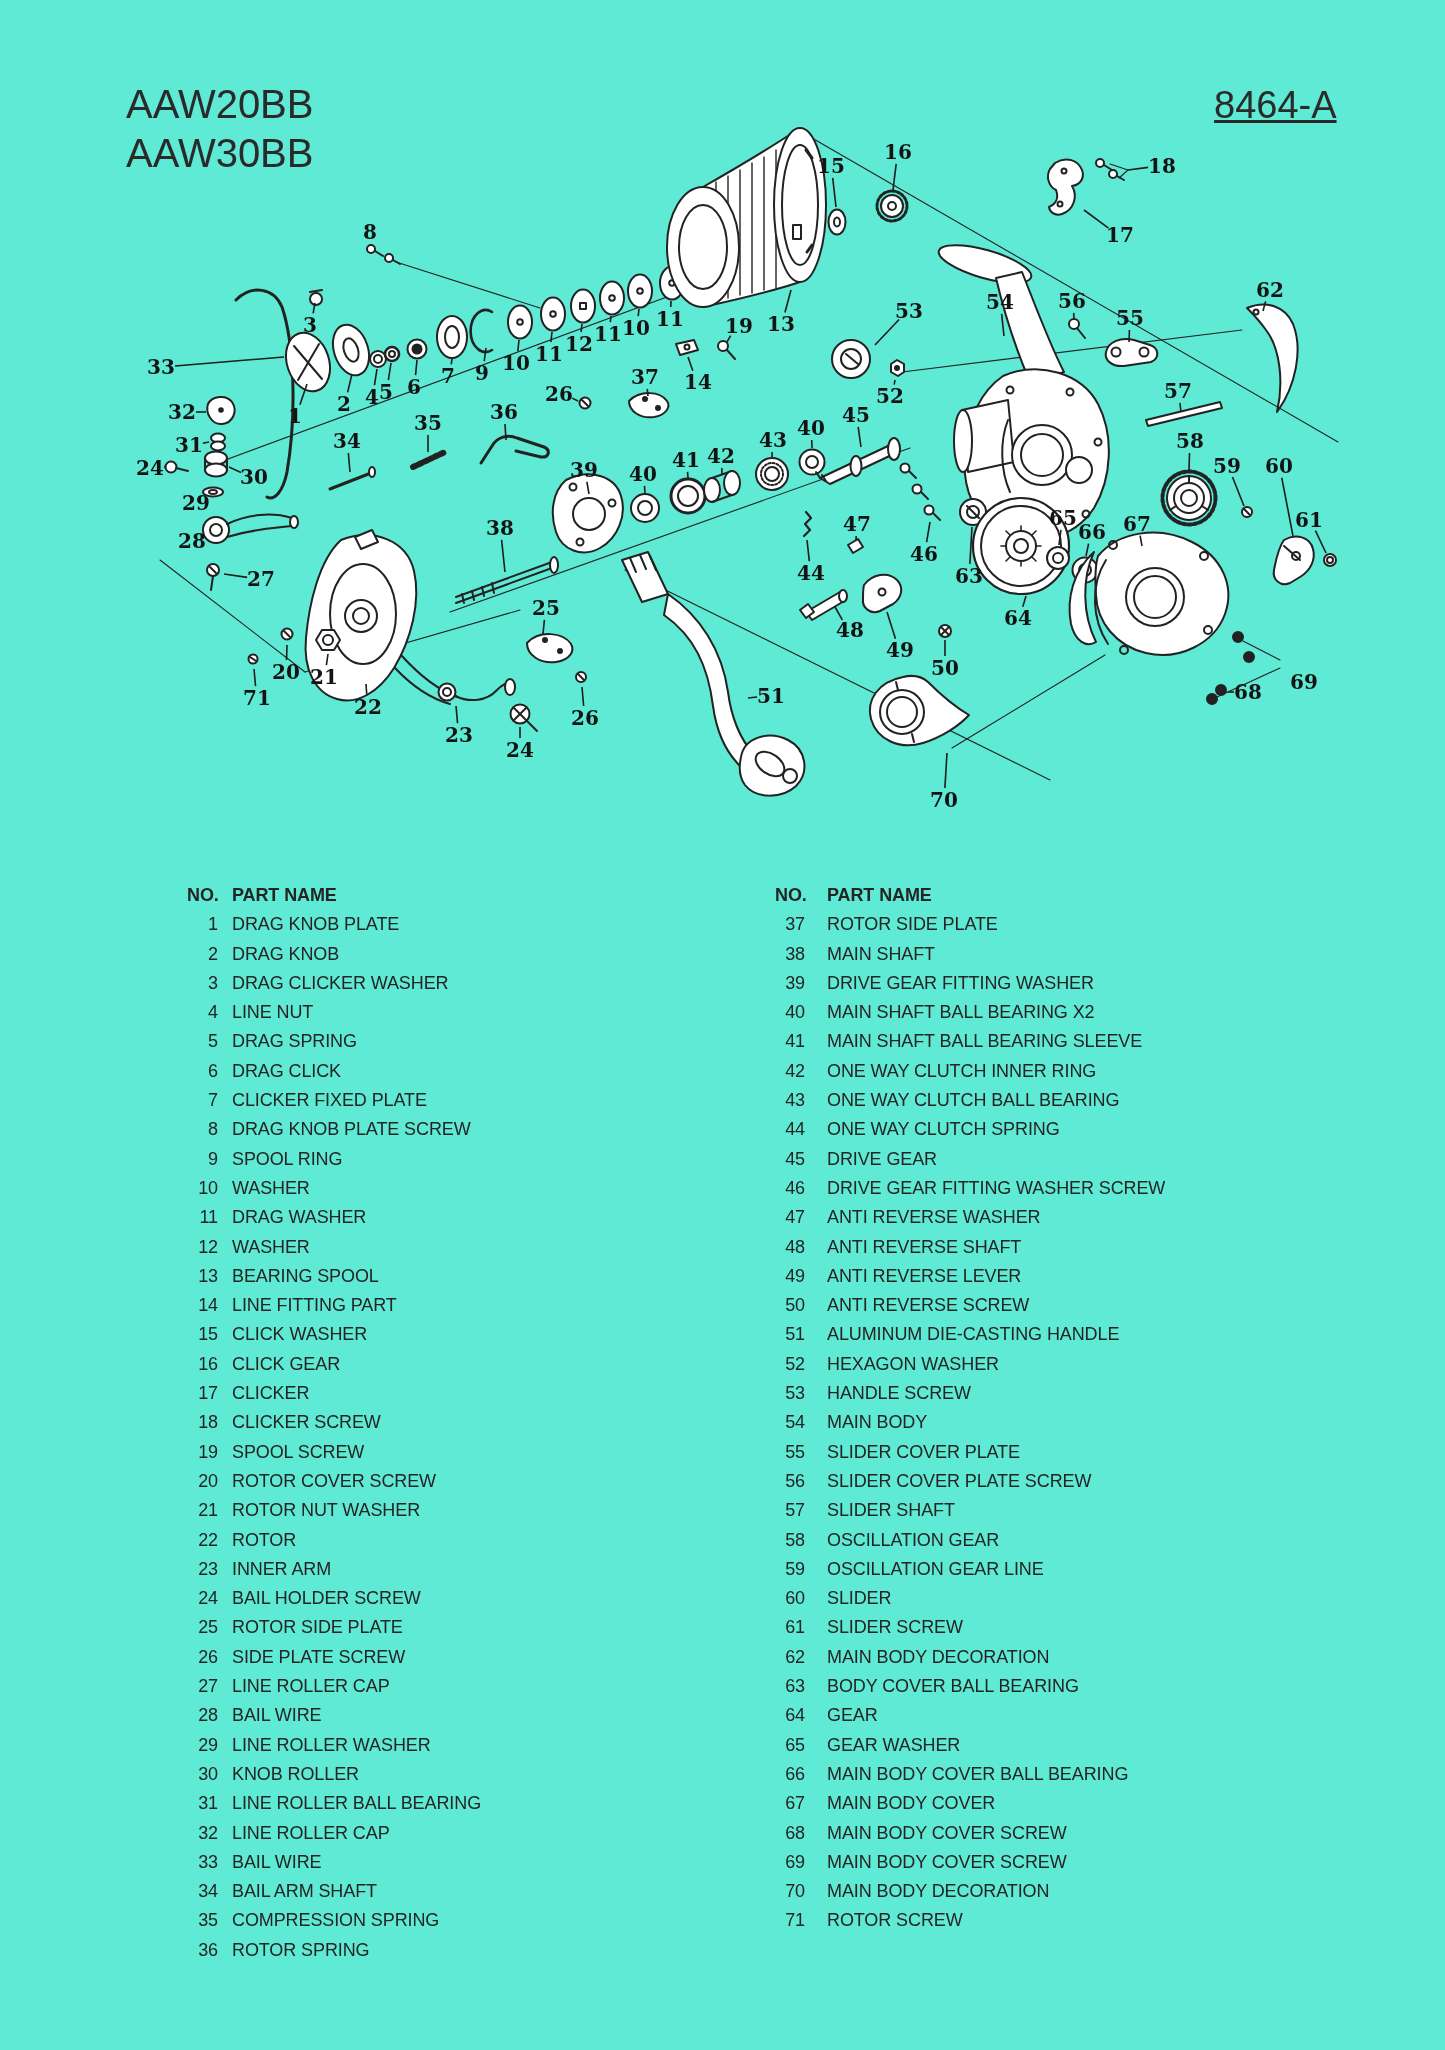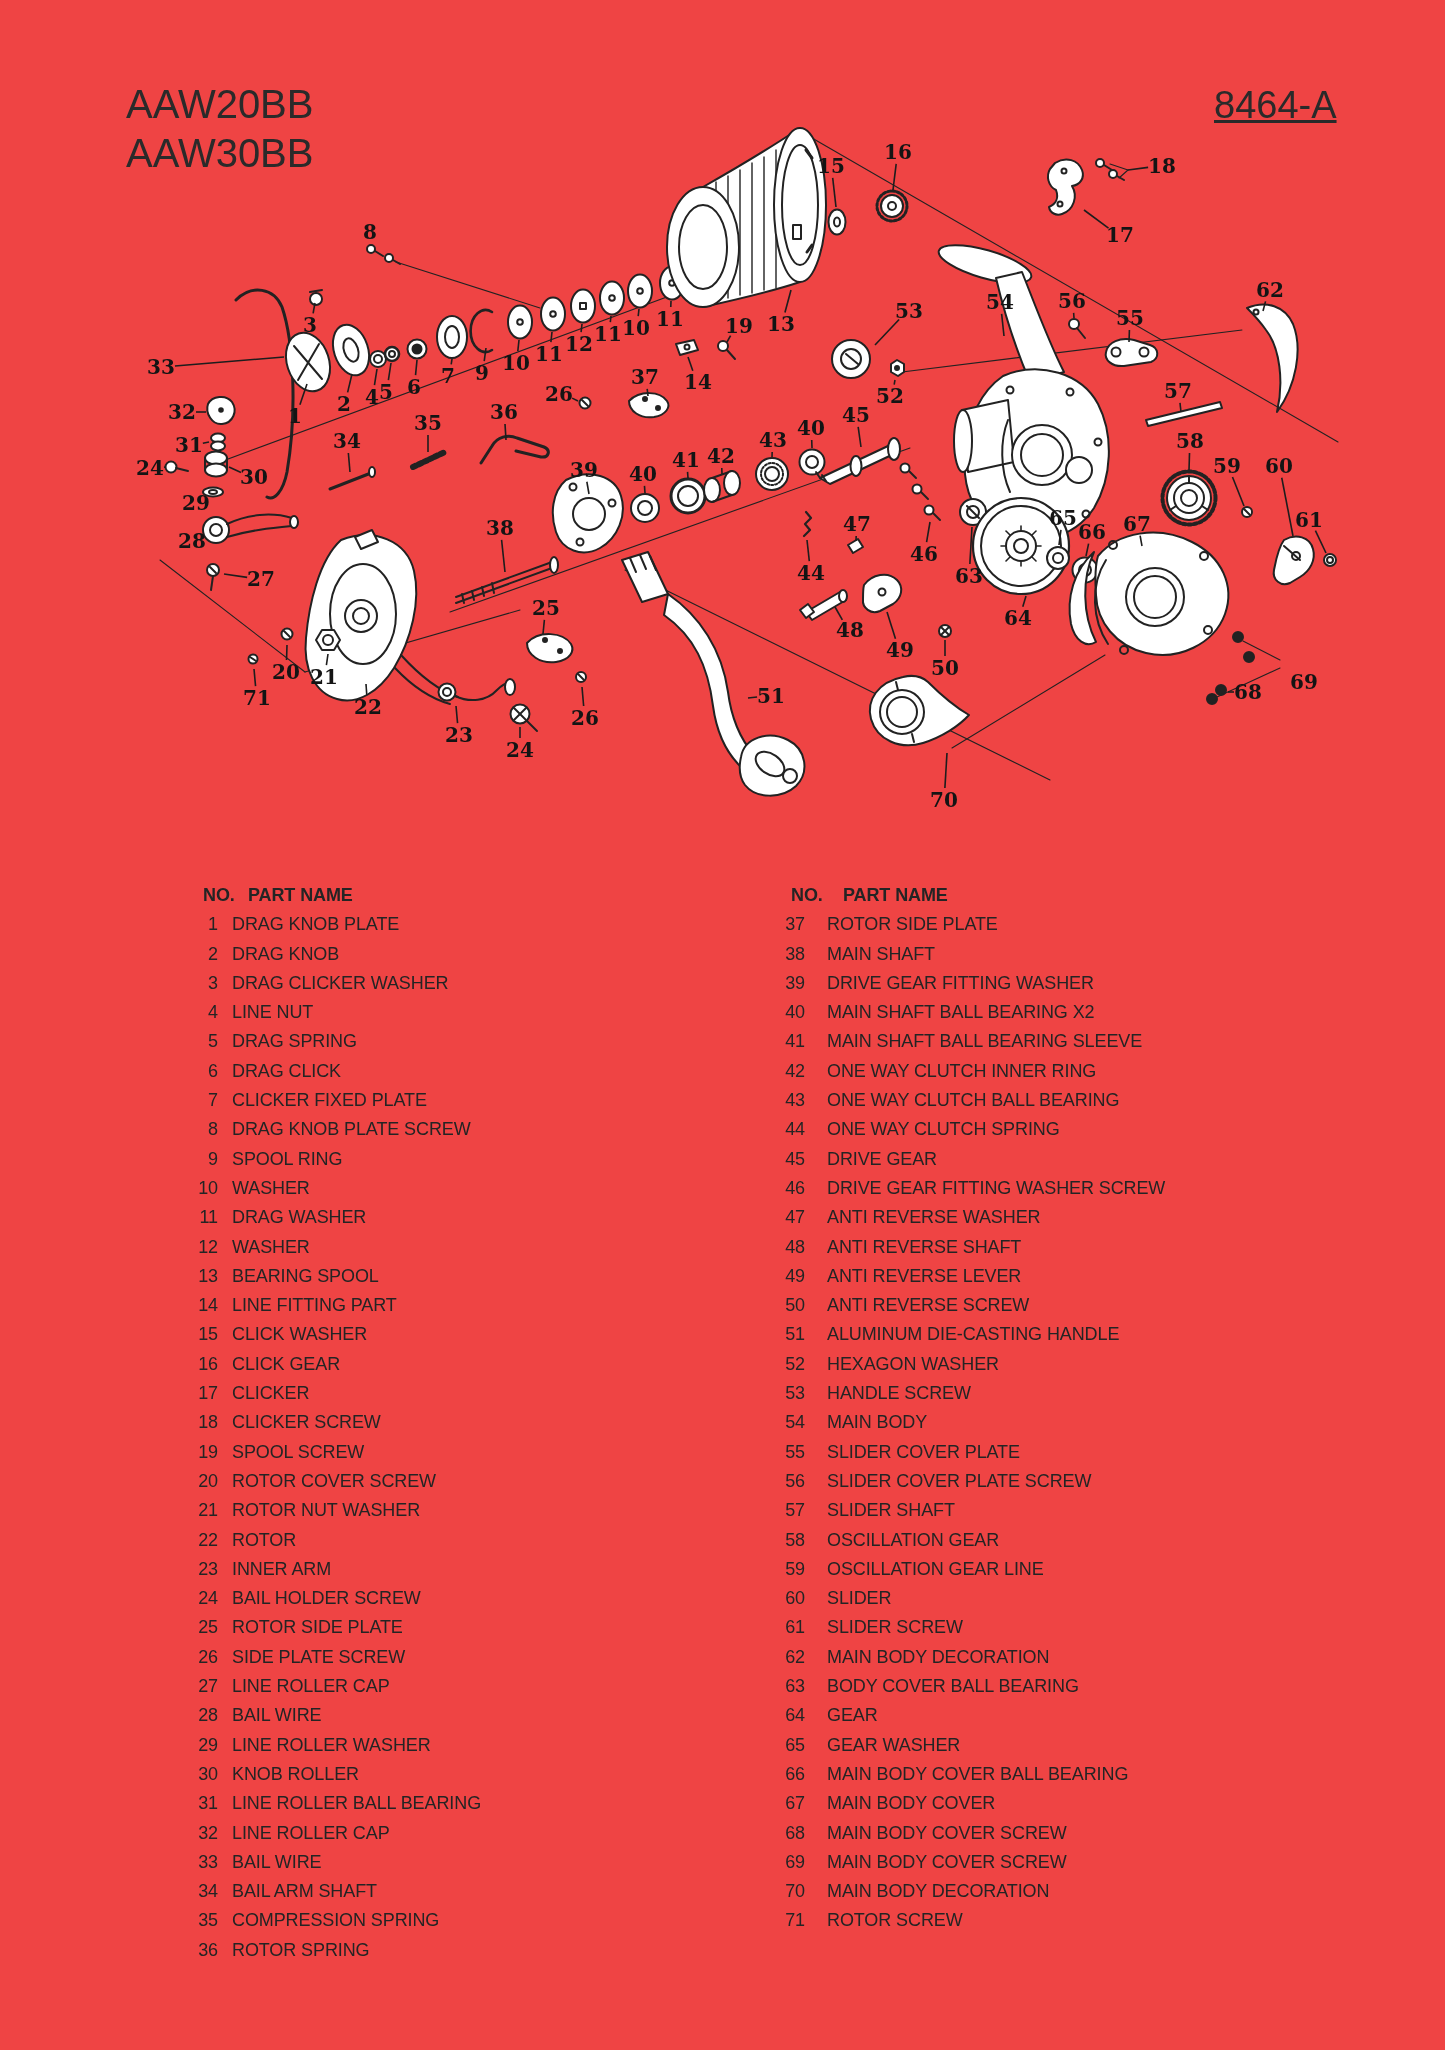--- a/index.html
+++ b/index.html
@@ -1,16 +1,16 @@
 <!DOCTYPE html>
 <html><head>
 <meta charset="utf-8">
 <style>
   html,body{margin:0;padding:0;background:#9a9a9a;}
-  .page{position:relative;width:1445px;height:2050px;background:#ef4444;overflow:hidden;
+  .page{position:relative;width:1445px;height:2050px;background:#5eead4;overflow:hidden;
         font-family:"Liberation Sans",sans-serif;color:#242424;}
   .models{position:absolute;left:126px;top:80px;font-size:40px;line-height:49px;color:#2a2a2a;}
   .docnum{position:absolute;left:1214px;top:84px;font-size:38px;color:#2a2a2a;text-decoration:underline;}
   svg.diagram{position:absolute;left:0;top:0;}
   
   .ln{stroke:#222;fill:none;stroke-width:2;stroke-linecap:round;stroke-linejoin:round;}
   .fw{fill:#fff;}
   .fd{fill:#222;}
   .thin{stroke-width:1.1;}
   .mid{stroke-width:1.4;}
@@ -19,21 +19,21 @@
   text.plabel{font-family:"DejaVu Serif",serif;font-weight:700;font-size:20px;fill:#141414;text-anchor:middle;}
   
   .plist{position:absolute;top:881px;width:560px;font-size:18px;line-height:29.3px;letter-spacing:-0.1px;}
   #col-left{left:187px;}
   #col-right{left:775px;}
   .prow{display:flex;align-items:baseline;}
   .pno{width:31px;text-align:right;flex:none;}
   #col-right .pno{width:30px;}
   .pname{margin-left:14px;white-space:nowrap;}
   #col-right .pname{margin-left:22px;}
-  .phead{font-weight:bold;margin-left:16px;}
+  .phead{font-weight:bold;}
 </style>
 </head>
 <body>
 
 <div class="page">
 
   <div class="models">
     <div>AAW20BB</div>
     <div>AAW30BB</div>
   </div>

